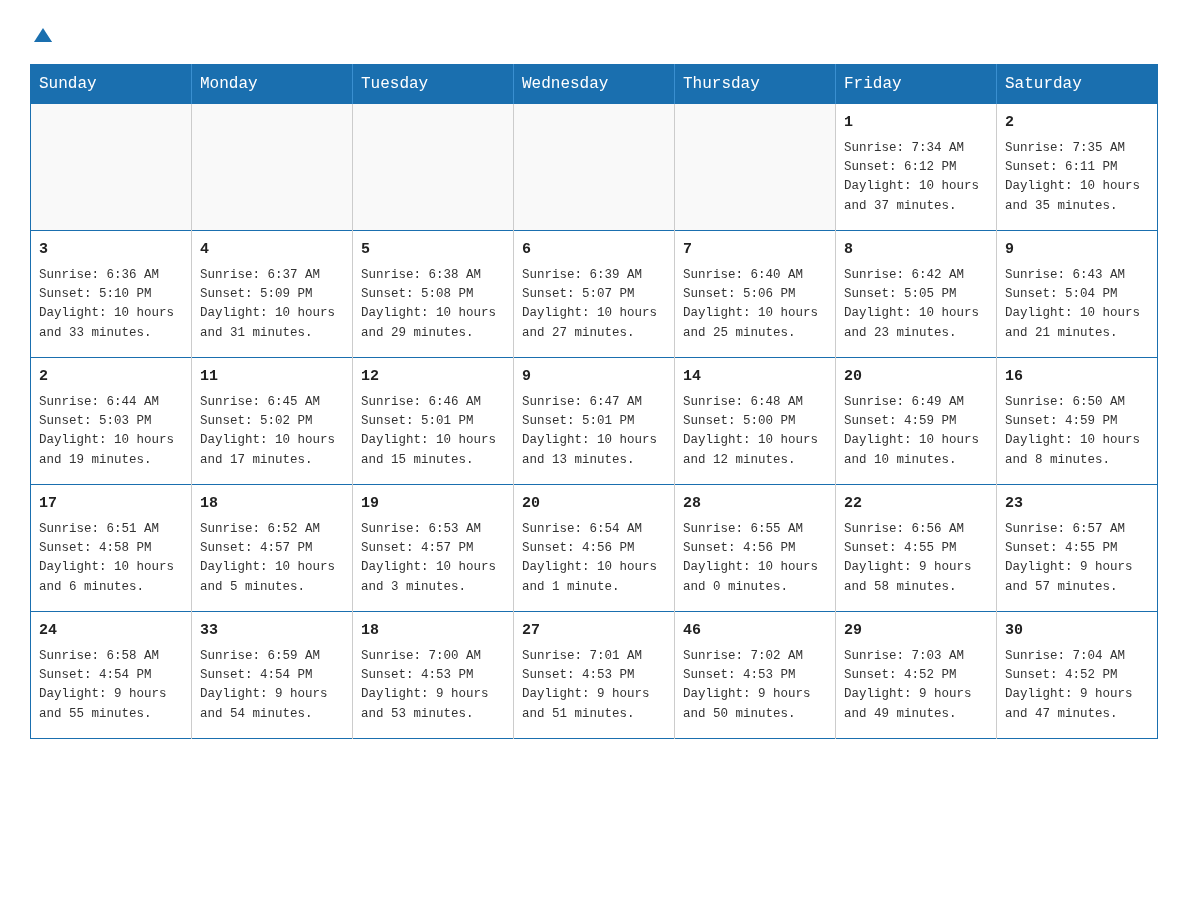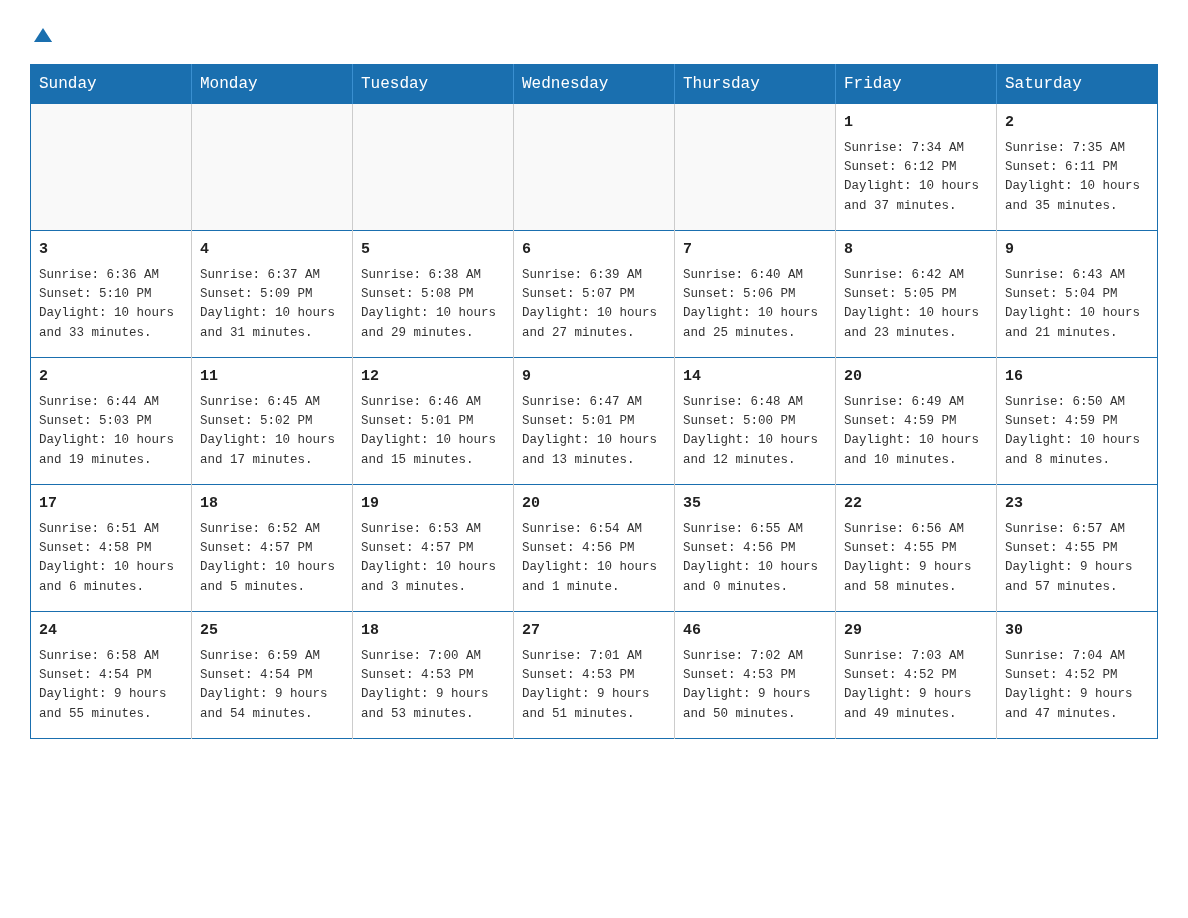--- a/index.html
+++ b/index.html
@@ -233,39 +233,39 @@
         </td>
         <td>
           <span class="day-number">19</span>
           <div class="day-info">Sunrise: 6:53 AM<br>Sunset: 4:57 PM<br>Daylight: 10 hours and 3 minutes.</div>
         </td>
         <td>
           <span class="day-number">20</span>
           <div class="day-info">Sunrise: 6:54 AM<br>Sunset: 4:56 PM<br>Daylight: 10 hours and 1 minute.</div>
         </td>
         <td>
-          <span class="day-number">35</span>
+          <span class="day-number">28</span>
           <div class="day-info">Sunrise: 6:55 AM<br>Sunset: 4:56 PM<br>Daylight: 10 hours and 0 minutes.</div>
         </td>
         <td>
           <span class="day-number">22</span>
           <div class="day-info">Sunrise: 6:56 AM<br>Sunset: 4:55 PM<br>Daylight: 9 hours and 58 minutes.</div>
         </td>
         <td>
           <span class="day-number">23</span>
           <div class="day-info">Sunrise: 6:57 AM<br>Sunset: 4:55 PM<br>Daylight: 9 hours and 57 minutes.</div>
         </td>
       </tr>
       <tr>
         <td>
           <span class="day-number">24</span>
           <div class="day-info">Sunrise: 6:58 AM<br>Sunset: 4:54 PM<br>Daylight: 9 hours and 55 minutes.</div>
         </td>
         <td>
-          <span class="day-number">25</span>
+          <span class="day-number">33</span>
           <div class="day-info">Sunrise: 6:59 AM<br>Sunset: 4:54 PM<br>Daylight: 9 hours and 54 minutes.</div>
         </td>
         <td>
           <span class="day-number">18</span>
           <div class="day-info">Sunrise: 7:00 AM<br>Sunset: 4:53 PM<br>Daylight: 9 hours and 53 minutes.</div>
         </td>
         <td>
           <span class="day-number">27</span>
           <div class="day-info">Sunrise: 7:01 AM<br>Sunset: 4:53 PM<br>Daylight: 9 hours and 51 minutes.</div>
         </td>

